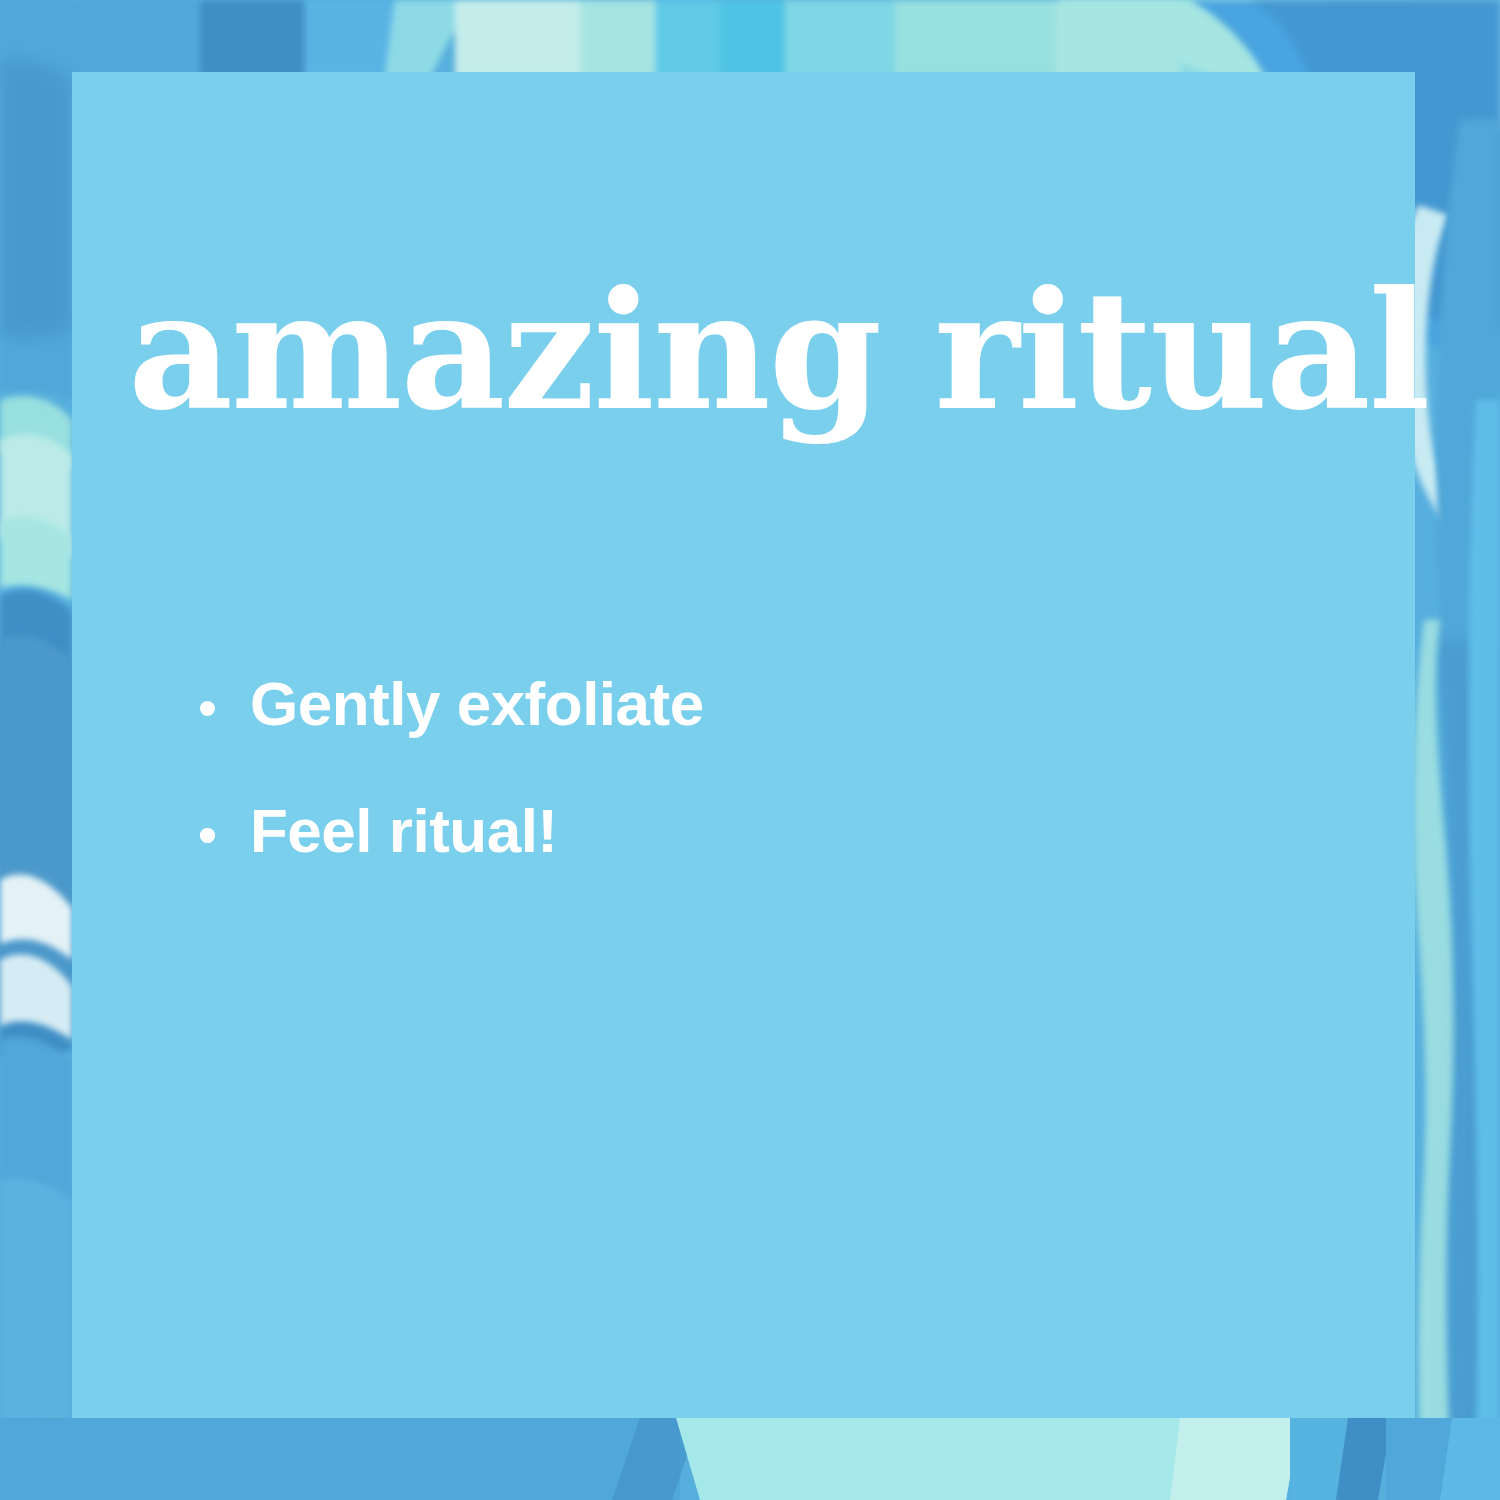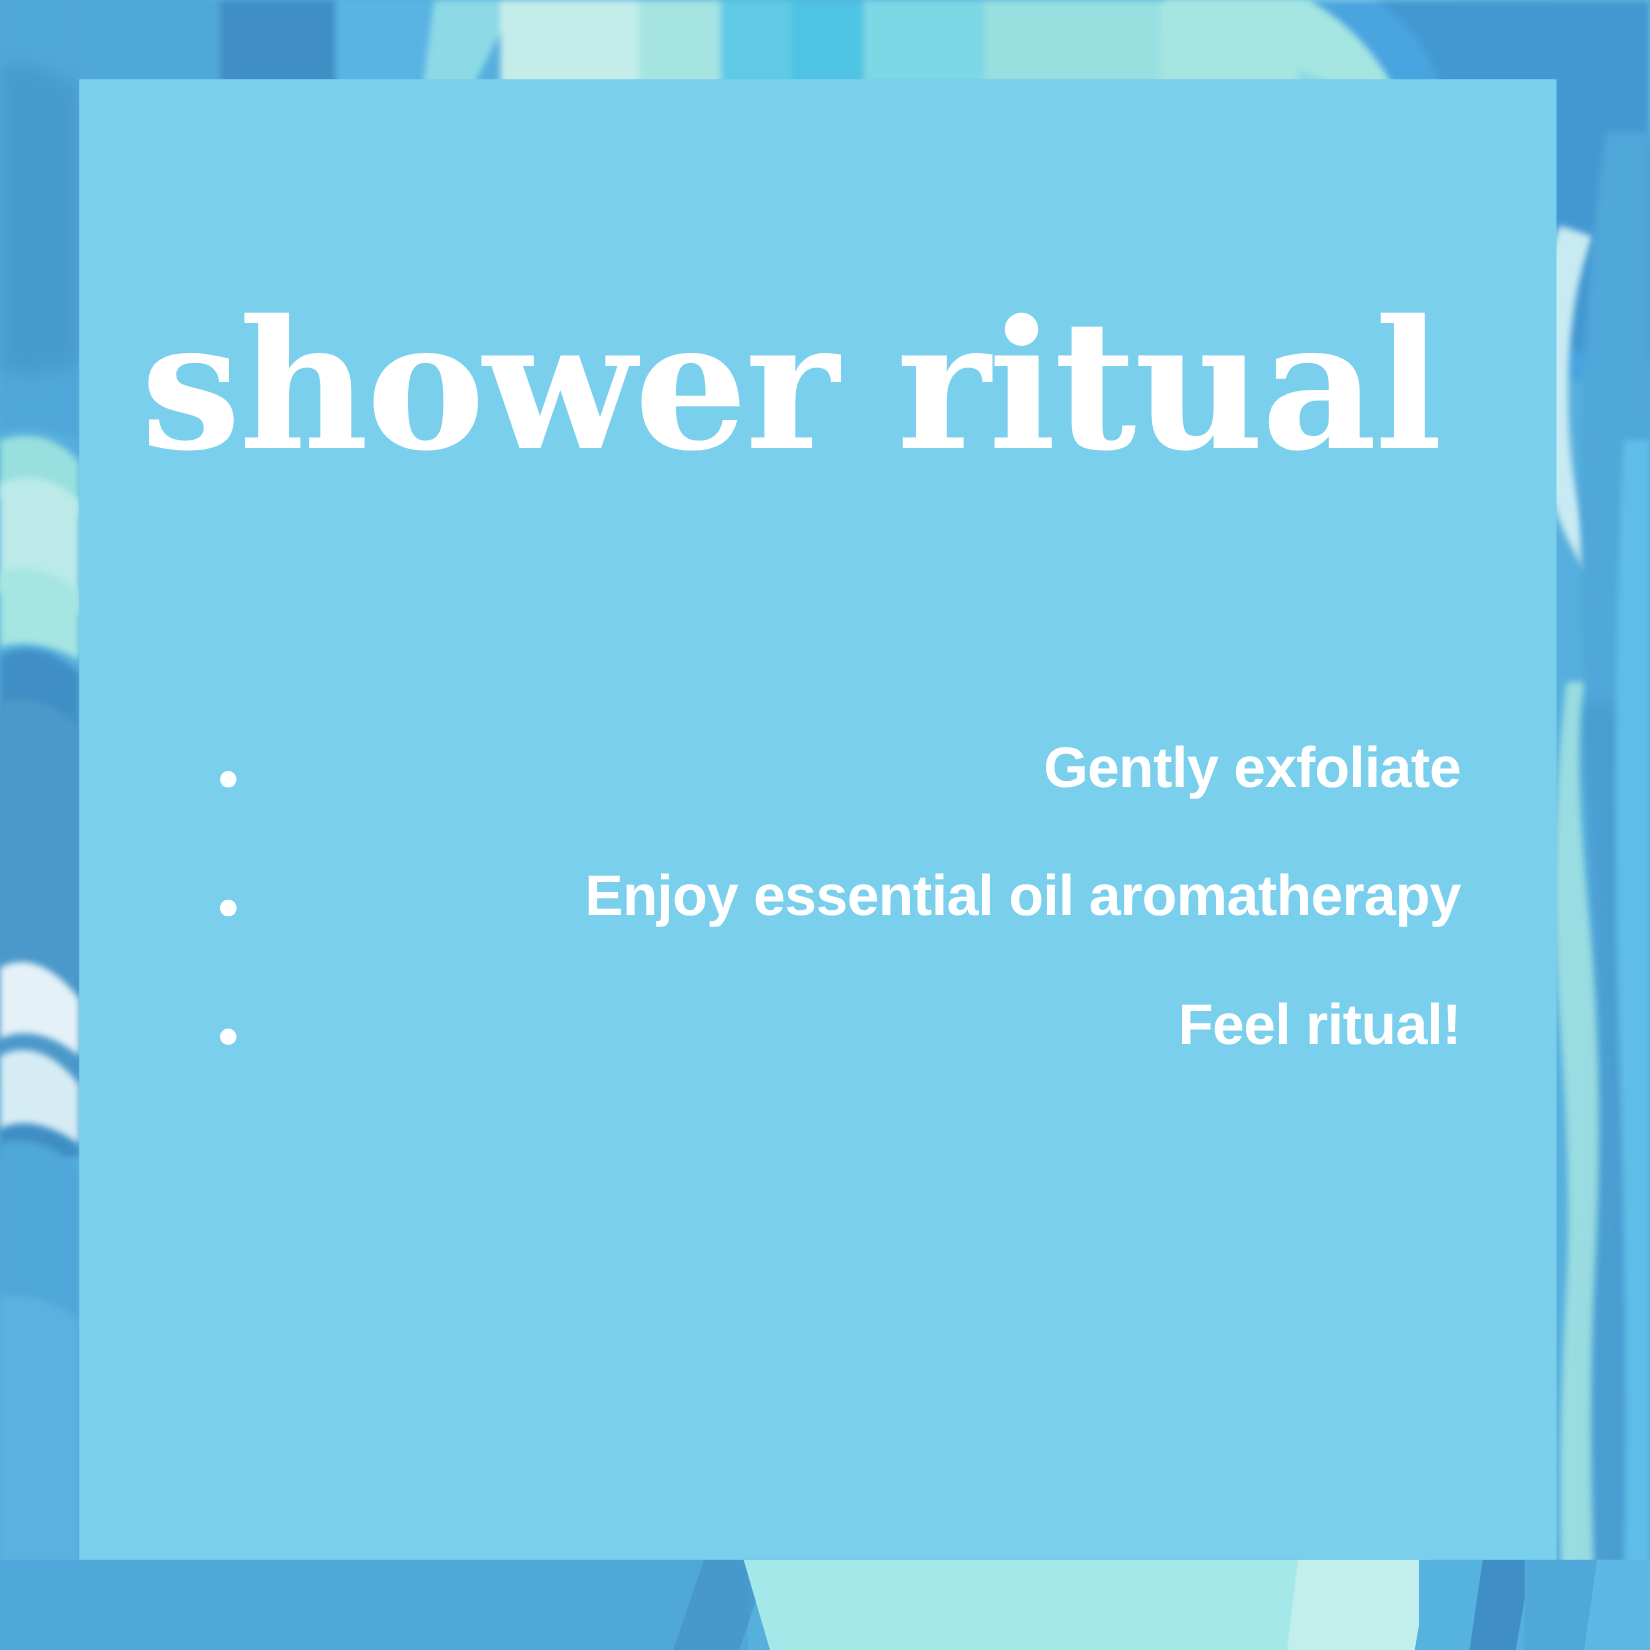--- a/index.html
+++ b/index.html
@@ -69,25 +69,24 @@
     margin: 0;
     padding: 0;
     color: #ffffff;
   }
   #bullets li {
     position: relative;
     padding-left: 122px;
     margin: 0 0 64px 0;
     font-family: "Liberation Sans", sans-serif;
     font-weight: 700;
-    font-size: 52px;
+    font-size: 62px;
     line-height: 1.02;
     letter-spacing: -0.5px;
     white-space: nowrap;
-    text-align: right;
   }
   #bullets li:last-child { margin-bottom: 0; }
   #bullets li .dot {
     position: absolute;
     left: 72px;
     top: 29px;
     width: 15px;
     height: 15px;
     border-radius: 50%;
     background: #ffffff;
@@ -198,34 +197,30 @@
         <path d="M1452,1418 L1500,1418 L1500,1500 L1440,1500 Z" fill="#5FBDE8" opacity="0.8"></path>
       </g>
 
       <rect x="0" y="0" width="1500" height="1500" fill="#6FC2E4" opacity="0.05"></rect>
     </svg>
   </div>
 
   <div id="panel"></div>
 
   <div id="headline">
-    <span class="hl-line">shower ritual</span>
+    <span class="hl-line">amazing ritual</span>
   </div>
 
   <ul id="bullets">
     <li>
       <span class="dot"></span>
       <span>Gently exfoliate</span>
     </li>
     <li>
       <span class="dot"></span>
     </li>
     <li>
       <span class="dot"></span>
-      <span>Enjoy essential oil aromatherapy</span>
-    </li>
-    <li>
-      <span class="dot"></span>
       <span>Feel ritual!</span>
     </li>
   </ul>
 
 </div>
 
 </body></html>

